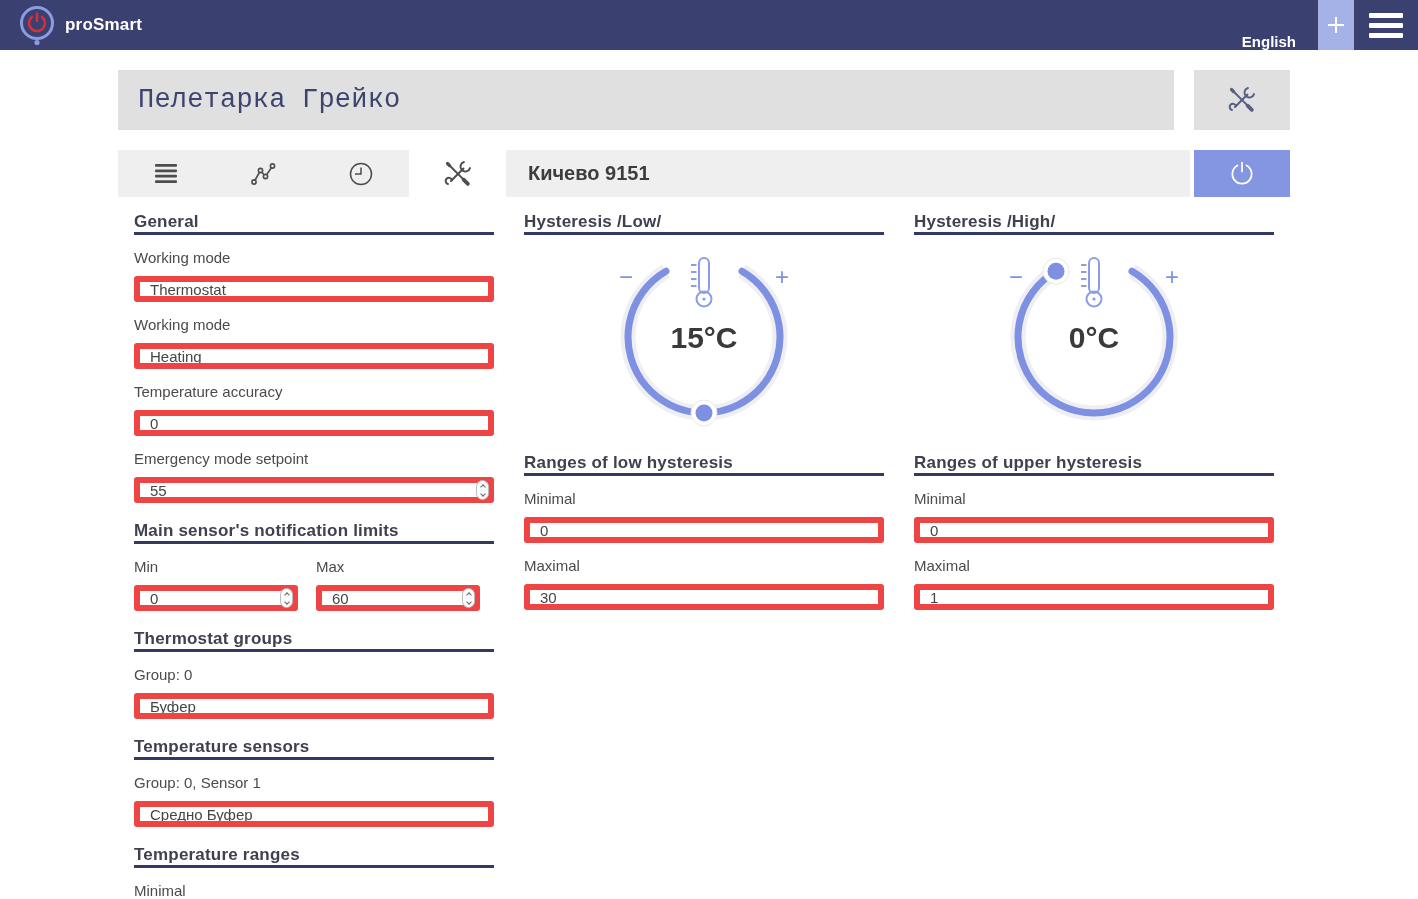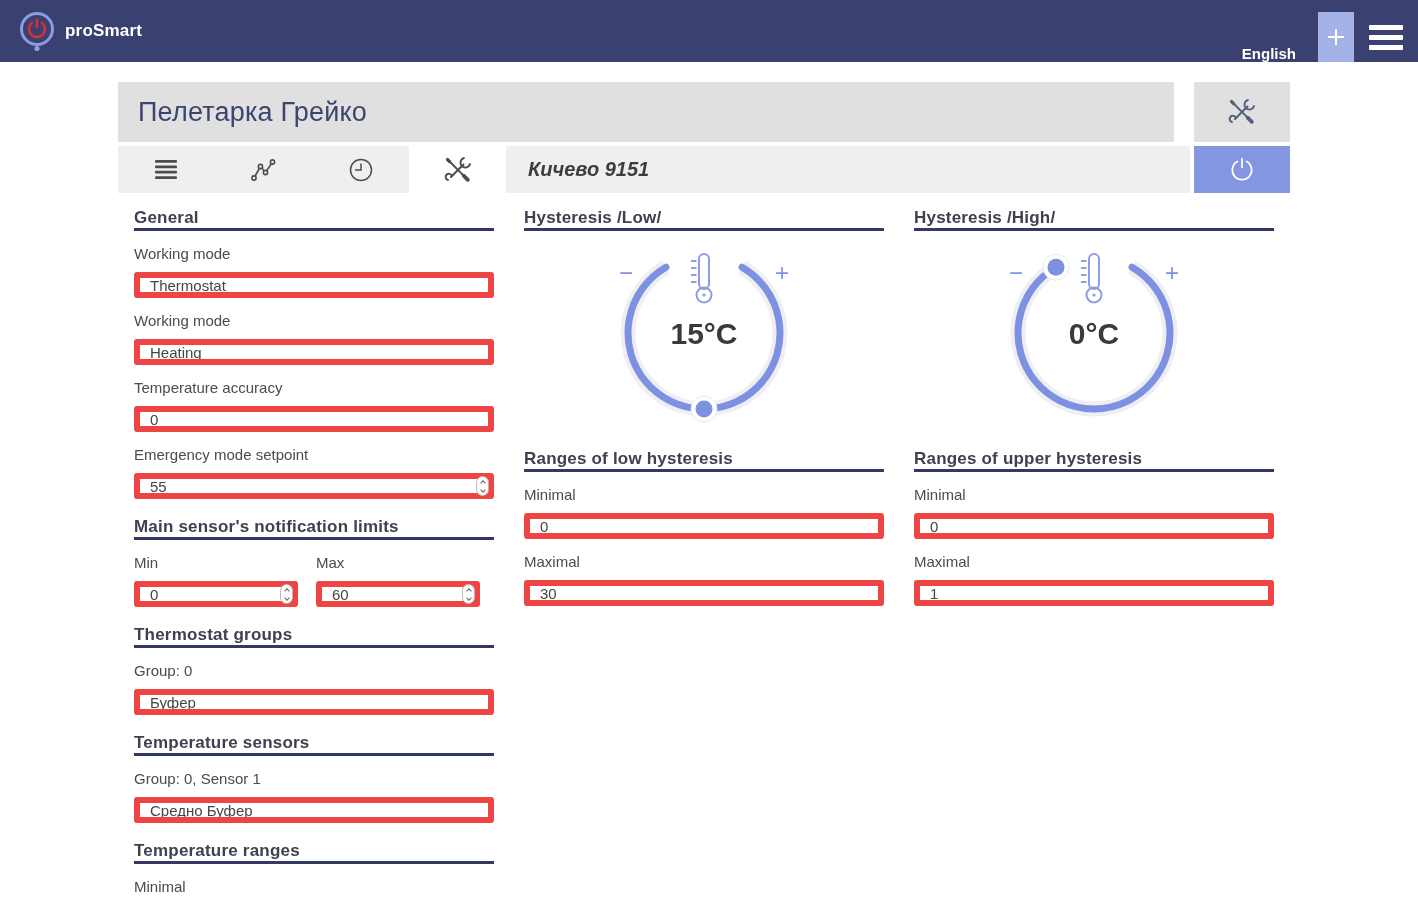--- a/index.html
+++ b/index.html
@@ -1,39 +1,39 @@
 <!DOCTYPE html>
 <html><head>
 <meta charset="utf-8">
 <style>
   * { margin:0; padding:0; box-sizing:border-box; }
   html,body { width:1418px; height:899px; overflow:hidden; background:#fff;
     font-family:"Liberation Sans", sans-serif; }
 
   
-  .navbar { position:relative; height:62px; background:#3a4170; display:flex; align-items:center; }
+  .navbar { position:relative; height:50px; background:#3a4170; display:flex; align-items:center; }
   .logo-wrap { margin-left:16px; width:42px; height:46px; display:flex; align-items:center; justify-content:center; }
   .brand { color:#fff; font-size:17px; font-weight:700; margin-left:7px; letter-spacing:.2px; }
   .nav-right { margin-left:auto; display:flex; align-items:flex-end; height:100%; }
   .lang { color:#fff; font-size:15px; font-weight:700; margin-right:22px; cursor:pointer; }
   .add-btn { width:36px; height:50px; background:#a4b2e8; border:none; color:#fff;
     font-size:24px; font-weight:300; cursor:pointer; display:flex; align-items:center; justify-content:center; }
   .menu-btn { width:64px; height:50px; background:#3a4170; border:none; cursor:pointer;
     display:flex; align-items:center; justify-content:center; }
 
   
   .content { width:1172px; margin:20px auto 0 118px; }
 
-  .dev-header { display:flex; gap:20px; }
+  .dev-header { display:flex; gap:20px;font-family:Liberation Mono, monospace; }
   .dev-title-bar { flex:1; height:60px; background:#e0e0e0; display:flex; align-items:center; padding-left:20px; }
   .dev-title { font-size:27px; font-weight:500; color:#3d4470; letter-spacing:.2px; }
   .tools-hdr-btn { width:96px; height:60px; background:#e0e0e0; border:none; cursor:pointer;
     display:flex; align-items:center; justify-content:center; color:#555f7e; }
 
-  .tab-row { display:flex; gap:4px; margin-top:4px;font-style:italic; }
+  .tab-row { display:flex; gap:4px; margin-top:20px; }
   .tab-strip { flex:1; height:47px; background:#efefef; display:flex; align-items:stretch; }
   .tab { width:97px; display:flex; align-items:center; justify-content:center; cursor:pointer; color:#4d4d4d; }
   .tab.active { background:#fff; }
   .dev-sub { flex:1; display:flex; align-items:center; padding-left:22px;
     font-size:20px; font-weight:700; color:#3d3d3d; }
   .power-btn { width:96px; height:47px; background:#8496e2; border:none; cursor:pointer;
     display:flex; align-items:center; justify-content:center; color:#fff; }
 
   
   .cols { display:flex; gap:30px; padding:15px 16px 0 16px; }

